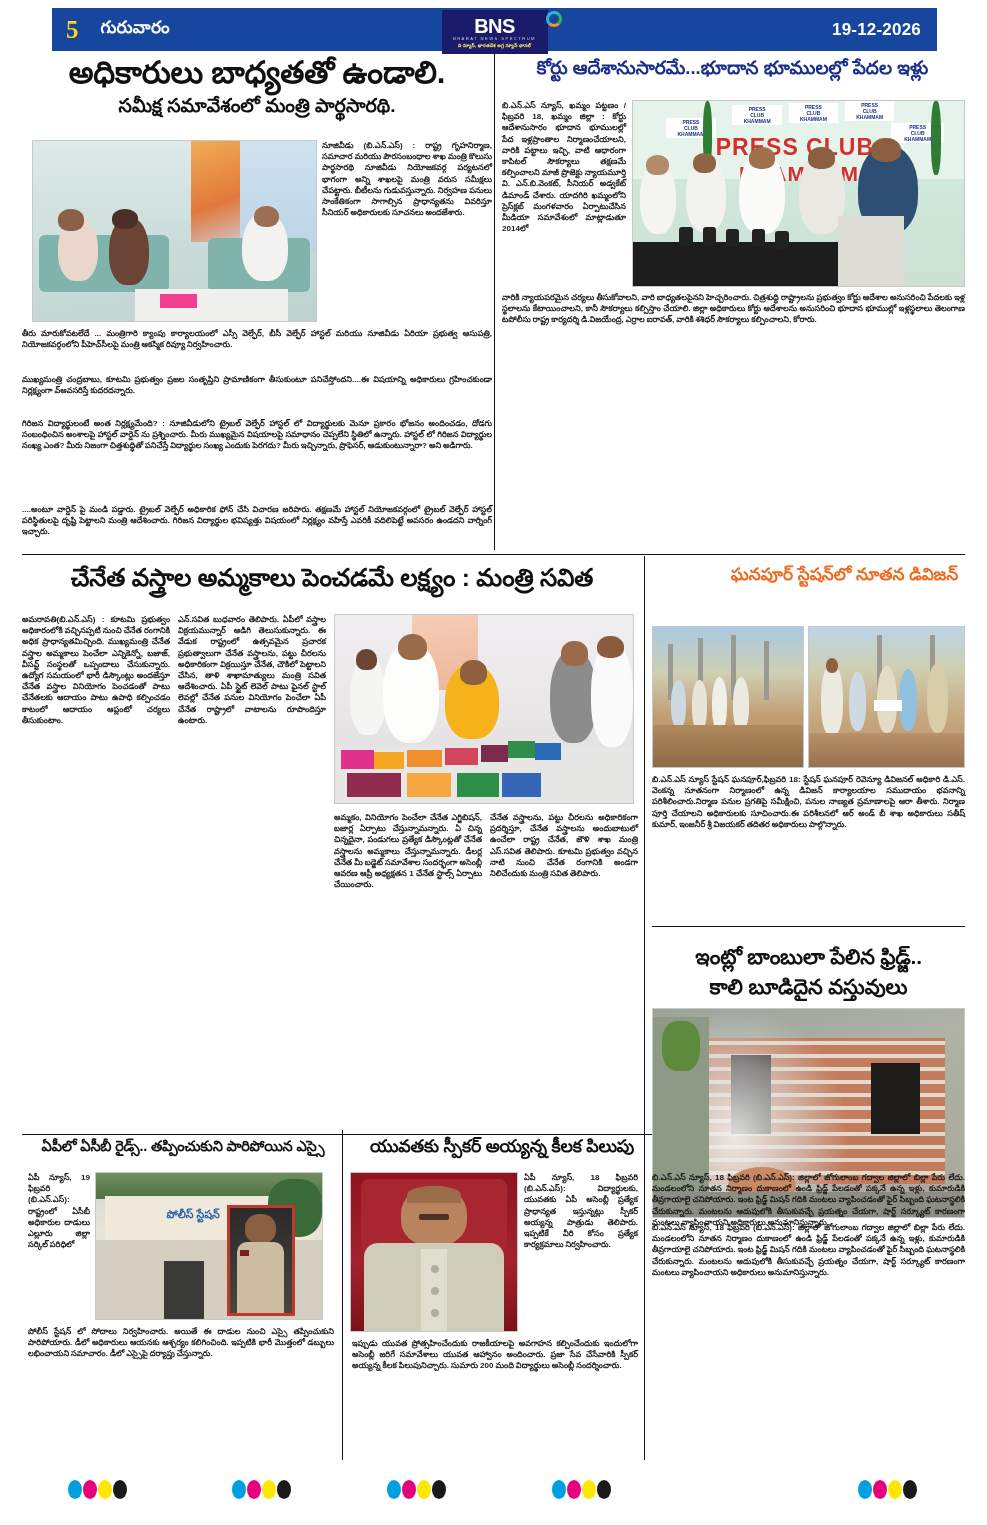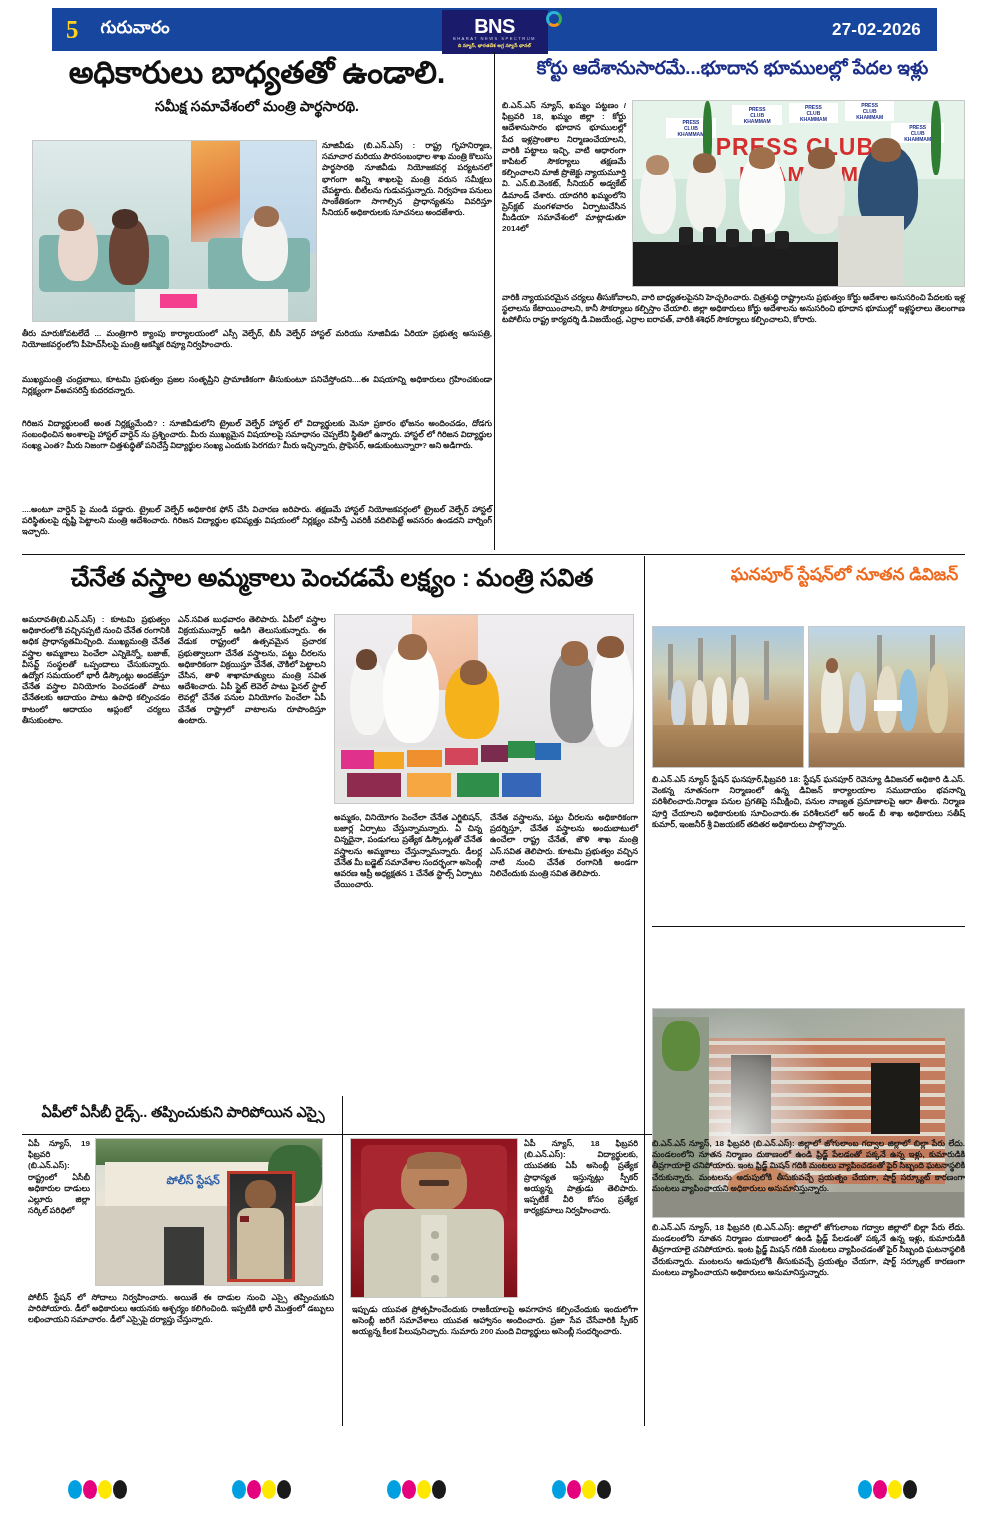--- a/index.html
+++ b/index.html
@@ -67,21 +67,21 @@
   .rule-v { position: absolute; background: #111; width: 1px; }
   .rule-h { position: absolute; background: #111; height: 1px; }
 
   
   #top-section { position: absolute; left: 22px; top: 52px; width: 943px; height: 510px; }
   #hl-main {
     position: absolute; left: 0; top: 2px; width: 470px; font-size: 31px; line-height: 38px;
   }
   #sub-main {
     position: absolute; left: 0; top: 44px; width: 470px;
-    font-size: 14px; line-height: 20px; color: #111; font-weight: bold; text-align: center;
+    font-size: 19px; line-height: 20px; color: #111; font-weight: bold; text-align: center;
   }
   #hl-right {
     position: absolute; left: 478px; top: 4px; width: 465px;
     font-size: 18.5px; line-height: 24px;
   }
   #photo-meeting { position: absolute; left: 10px; top: 88px; width: 285px; height: 182px; }
   #photo-press { position: absolute; left: 610px; top: 48px; width: 333px; height: 187px; }
 
   .col-txt { position: absolute; }
 
@@ -89,21 +89,21 @@
   #mid-section { position: absolute; left: 22px; top: 556px; width: 943px; height: 585px; }
   #hl-mid { position: absolute; left: 0; top: 6px; width: 620px; font-size: 24.5px; line-height: 32px; }
   #hl-ghanpur { position: absolute; left: 666px; top: 6px; width: 313px; font-size: 17px; line-height: 25px; text-align: center; }
   #photo-handloom { position: absolute; left: 312px; top: 58px; width: 300px; height: 190px; }
   #photo-gh1 { position: absolute; left: 630px; top: 70px; width: 152px; height: 142px; }
   #photo-gh2 { position: absolute; left: 786px; top: 70px; width: 157px; height: 142px; }
   #hl-fridge { position: absolute; left: 630px; top: 386px; width: 313px; font-size: 21px; line-height: 30px; }
   #photo-fridge { position: absolute; left: 630px; top: 452px; width: 313px; height: 210px; }
 
   
-  #bot-section { position: absolute; left: 22px; top: 1096px; width: 943px; height: 330px; }
+  #bot-section { position: absolute; left: 22px; top: 1130px; width: 943px; height: 330px; }
   #hl-acb { position: absolute; left: 6px; top: 6px; width: 310px; font-size: 14.5px; line-height: 20px; }
   #hl-speaker { position: absolute; left: 330px; top: 4px; width: 300px; font-size: 17.5px; line-height: 24px; }
   #photo-police { position: absolute; left: 73px; top: 42px; width: 228px; height: 148px; }
   #photo-speaker { position: absolute; left: 328px; top: 42px; width: 168px; height: 160px; }
 
   
   #reg-marks { position: absolute; left: 0; top: 1478px; width: 987px; height: 24px; }
   .reg-group { position: absolute; display: flex; gap: 1px; }
   .reg-dot { width: 14px; height: 19px; border-radius: 50%; }
 
@@ -124,21 +124,21 @@
     <span class="mast-page-no">5</span>
     <span class="mast-day tel">గురువారం</span>
 
     <div class="mast-logo">
       <div class="logo-bns">BNS</div>
       <div class="logo-swirl"></div>
       <div class="logo-sub1">BHARAT NEWS SPECTRUM</div>
       <div class="logo-sub2 tel">ది న్యూస్, భారతదేశ అగ్ర న్యూస్ ఛానల్</div>
     </div>
 
-    <span class="mast-date">27-02-2026</span>
+    <span class="mast-date">19-12-2026</span>
   </div>
 
   <div id="top-section">
 
     <div id="hl-main" class="hl-black tel">అధికారులు బాధ్యతతో ఉండాలి.</div>
     <div id="sub-main" class="tel">సమీక్ష సమావేశంలో మంత్రి పార్థసారథి.</div>
 
     <div id="hl-right" class="hl-blue tel">కోర్టు ఆదేశానుసారమే...భూదాన భూములల్లో పేదల ఇళ్లు</div>
 
     <div class="rule-v" style="left:472px; top:0px; height:498px;"></div>
@@ -269,20 +269,24 @@
       <div class="ph-person" style="left:8%;top:26%;width:14%;height:52%;background:#eceadf;"></div>
       <div class="ph-person" style="left:11%;top:22%;width:8%;height:11%;background:#8e6144;"></div>
       <div class="ph-person" style="left:26%;top:32%;width:11%;height:42%;background:#cfd9e2;"></div>
       <div class="ph-person" style="left:44%;top:28%;width:13%;height:48%;background:#e4dcc6;"></div>
       <div class="ph-person" style="left:58%;top:30%;width:12%;height:44%;background:#8fc0dd;"></div>
       <div class="ph-person" style="left:76%;top:26%;width:14%;height:50%;background:#d9cda8;"></div>
       <div style="position:absolute;left:42%;top:52%;width:18%;height:8%;background:#fff;"></div>
       <div style="position:absolute;left:0;top:76%;width:100%;height:24%;background:linear-gradient(180deg,#b89169,#96714d);"></div>
     </div>
 
+    <div id="hl-fridge" class="hl-black tel">
+      <div>ఇంట్లో బాంబులా పేలిన ఫ్రిడ్జ్..</div>
+      <div>కాలి బూడిదైన వస్తువులు</div>
+    </div>
     <div class="photo" id="photo-fridge">
       <div class="ph-grad" style="background:linear-gradient(160deg,#9aa39a 0%,#b0b2a6 40%,#a9a79b 100%);"></div>
       <div style="position:absolute;left:6%;top:14%;width:88%;height:70%;background:repeating-linear-gradient(0deg,#c9714f 0 9px,#efe3d4 9px 13px),repeating-linear-gradient(90deg,#b9603f 0 16px,transparent 16px 22px);opacity:.82;"></div>
       <div style="position:absolute;left:25%;top:22%;width:13%;height:38%;background:#1d1b17;"></div>
       <div style="position:absolute;left:70%;top:26%;width:16%;height:34%;background:#1d1b17;"></div>
       <div style="position:absolute;left:0;top:0;width:62%;height:100%;background:radial-gradient(ellipse at 42% 62%, rgba(240,240,238,.92) 0%, rgba(220,220,218,.55) 42%, rgba(200,200,198,0) 72%);"></div>
       <div style="position:absolute;left:0;top:4%;width:18%;height:92%;background:#8e9a86;"></div>
       <div style="position:absolute;left:3%;top:6%;width:12%;height:24%;background:#5e8a3d;border-radius:40%;"></div>
       <div style="position:absolute;left:24%;top:76%;width:22%;height:18%;background:#c98a63;border-radius:50%;"></div>
       <div style="position:absolute;left:0;top:88%;width:100%;height:12%;background:#8d8d84;"></div>
@@ -293,20 +297,21 @@
     <div class="col-txt body-text tel" style="left:312px; top:256px; width:148px;">అమ్మకం, వినియోగం పెంచేలా చేనేత ఎగ్జిబిషన్, బజార్ల ఏర్పాటు చేస్తున్నామన్నారు. ఏ చిన్న చిన్నదైనా, పండుగలు ప్రత్యేక డిస్కౌంట్లతో చేనేత వస్త్రాలను అమ్మకాలు చేస్తున్నామన్నారు. డీలర్ల చేనేత మీ బడ్జెట్ సమావేశాల సందర్భంగా అసెంబ్లీ ఆవరణ ఆప్రీ అధ్యక్షతన 1 చేనేత స్టాల్స్ ఏర్పాటు చేయించారు.</div>
     <div class="col-txt body-text tel" style="left:468px; top:256px; width:148px;">చేనేత వస్త్రాలను, పట్టు చీరలను అధికారికంగా ప్రదర్శిస్తూ, చేనేత వస్త్రాలను అందుబాటులో ఉంచేలా రాష్ట్ర చేనేత, జౌళి శాఖ మంత్రి ఎస్.సవిత తెలిపారు. కూటమి ప్రభుత్వం వచ్చిన నాటి నుంచి చేనేత రంగానికి అండగా నిలిచేందుకు మంత్రి సవిత తెలిపారు.</div>
 
     <div class="col-txt body-text tel" style="left:630px; top:218px; width:313px;">బి.ఎన్.ఎస్ న్యూస్ స్టేషన్ ఘనపూర్,ఫిబ్రవరి 18: స్టేషన్ ఘనపూర్ రెవెన్యూ డివిజనల్ అధికారి డి.ఎస్. వెంకన్న నూతనంగా నిర్మాణంలో ఉన్న డివిజన్ కార్యాలయాల సముదాయం భవనాన్ని పరిశీలించారు.నిర్మాణ పనుల ప్రగతిపై సమీక్షించి, పనుల నాణ్యత ప్రమాణాలపై ఆరా తీశారు. నిర్మాణ పూర్తి చేయాలని అధికారులకు సూచించారు.ఈ పరిశీలనలో ఆర్ అండ్ బీ శాఖ అధికారులు సతీష్ కుమార్, ఇంజనీర్ శ్రీ విజయకర్ తదితర అధికారులు పాల్గొన్నారు.</div>
     <div class="col-txt body-text tel" style="left:630px; top:666px; width:313px;">బి.ఎన్.ఎస్ న్యూస్, 18 ఫిబ్రవరి (బి.ఎన్.ఎస్): జిల్లాలో జోగులాంబ గద్వాల జిల్లాలో బిల్లా పేరు లేదు. మండలంలోని నూతన నిర్మాణం దుకాణంలో ఉండి ఫ్రిడ్జ్ పేలడంతో పక్కనే ఉన్న ఇళ్లు, కుమారుడికి తీవ్రగాయాలై చనిపోయారు. ఇంట ఫ్రిడ్జ్ మిషన్ గదికి మంటలు వ్యాపించడంతో ఫైర్ సిబ్బంది ఘటనాస్థలికి చేరుకున్నారు. మంటలను ఆదుపులోకి తీసుకువచ్చే ప్రయత్నం చేయగా, షార్ట్ సర్క్యూట్ కారణంగా మంటలు వ్యాపించాయని అధికారులు అనుమానిస్తున్నారు.</div>
   </div>
 
   <div id="bot-section">
 
     <div id="hl-acb" class="hl-black tel">ఏపీలో ఏసీబీ రైడ్స్.. తప్పించుకుని పారిపోయిన ఎస్సై</div>
+    <div id="hl-speaker" class="hl-black tel">యువతకు స్పీకర్ అయ్యన్న కీలక పిలుపు</div>
 
     <div class="rule-v" style="left:320px; top:0px; height:330px;"></div>
     <div class="rule-v" style="left:622px; top:0px; height:330px;"></div>
 
     <div class="photo" id="photo-police">
       <div class="ph-grad" style="background:linear-gradient(180deg,#cfd8d2 0%,#e8e4d8 40%,#d8d3c6 100%);"></div>
       <div style="position:absolute;left:0;top:0;width:100%;height:18%;background:linear-gradient(180deg,#6f8f5f,#4e7243);"></div>
       <div style="position:absolute;left:4%;top:16%;width:92%;height:30%;background:#efe9dc;"></div>
       <div style="position:absolute;left:22%;top:24%;width:42%;height:14%;color:#2c5fa8;font-size:11px;font-weight:bold;text-align:center;font-family:'Liberation Sans',sans-serif;">పోలీస్ స్టేషన్</div>
       <div style="position:absolute;left:0;top:46%;width:100%;height:54%;background:#d3cec0;"></div>

